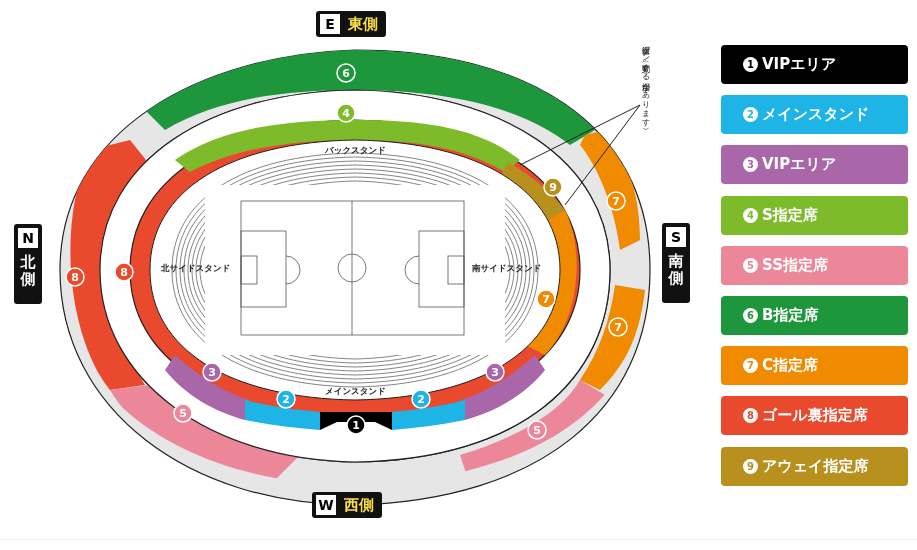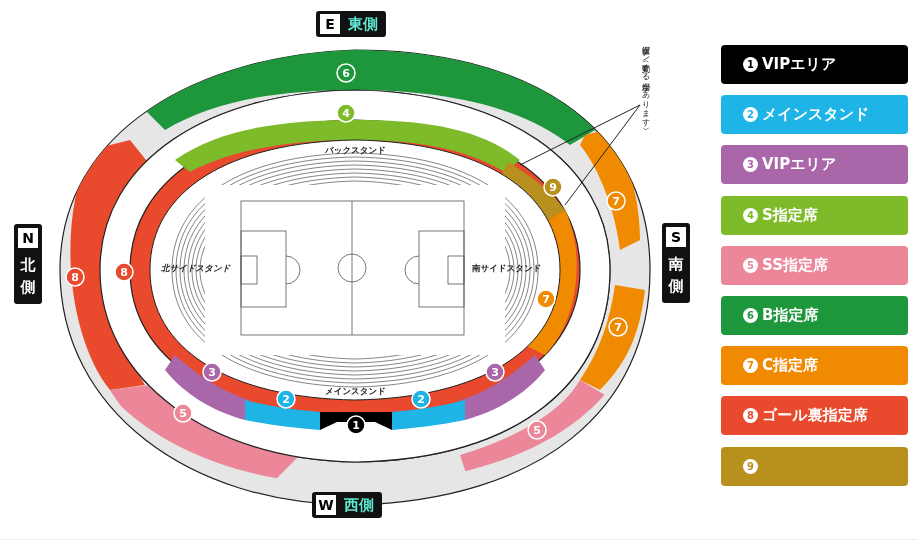--- a/index.html
+++ b/index.html
@@ -3,26 +3,26 @@
 <meta charset="utf-8">
 <style>
   html, body { margin:0; padding:0; background:#ffffff; }
   body { width:917px; height:550px; position:relative; overflow:hidden;
          font-family:"DejaVu Sans","Liberation Sans",sans-serif; }
   .map { position:absolute; left:0; top:0; width:917px; height:550px; }
   .dir-h { position:absolute; height:26px; background:#111; border-radius:3px;
            display:flex; align-items:center; padding:0 8px 0 4px; gap:8px; }
   .dir-h .letter { background:#fff; color:#000; font-weight:bold; font-size:14px;
            width:20px; height:20px; display:flex; align-items:center; justify-content:center; }
-  .dir-h .kanji { color:#5eead4; font-weight:bold; font-size:15px; }
+  .dir-h .kanji { color:#fde047; font-weight:bold; font-size:15px; }
   .dir-v { position:absolute; width:28px; height:80px; background:#111; border-radius:3px;
            display:flex; flex-direction:column; align-items:center; padding-top:4px; box-sizing:border-box; }
   .dir-v .letter { background:#fff; color:#000; font-weight:bold; font-size:14px;
            width:20px; height:20px; display:flex; align-items:center; justify-content:center; margin-bottom:6px; }
-  .dir-v .kanji { color:#fff; font-weight:bold; font-size:15px; line-height:22px; text-align:center; }
+  .dir-v .kanji { color:#fff; font-weight:bold; font-size:15px; line-height:17px; text-align:center; }
   .legend { position:absolute; left:721px; top:45px; width:187px; }
   .legend-item { height:39px; margin-bottom:11.2px; border-radius:4px; display:flex; align-items:center;
                  padding-left:22px; box-sizing:border-box; color:#fff; font-weight:bold; font-size:15px; gap:4px; }
   .legend-num { display:inline-flex; width:15px; height:15px; border-radius:50%; background:#fff;
                 align-items:center; justify-content:center; font-size:10px; font-weight:bold; }
   .buffer-note { position:absolute; left:640px; top:40px; writing-mode:vertical-rl; font-size:8px;
                  color:#222; letter-spacing:0; line-height:10px; height:140px; }
   .stand-label { position:absolute; font-size:8.5px; font-weight:bold; color:#222; white-space:nowrap; }
   .bottom-rule { position:absolute; left:0; top:539px; width:917px; height:1px; background:#eee; }
 </style>
@@ -129,21 +129,21 @@
       <text x="356" y="429" text-anchor="middle" font-size="11" font-weight="bold" fill="#fff" font-family="DejaVu Sans, sans-serif">1</text>
       <circle cx="183" cy="413" r="9" fill="#ec8799" stroke="#fff" stroke-width="1.5"></circle>
       <text x="183" y="417" text-anchor="middle" font-size="11" font-weight="bold" fill="#fff" font-family="DejaVu Sans, sans-serif">5</text>
       <circle cx="537" cy="430" r="9" fill="#ec8799" stroke="#fff" stroke-width="1.5"></circle>
       <text x="537" y="434" text-anchor="middle" font-size="11" font-weight="bold" fill="#fff" font-family="DejaVu Sans, sans-serif">5</text>
     </g>
 </svg>
 
 <div class="stand-label" style="left:325px;top:145px;">バックスタンド</div>
 <div class="stand-label" style="left:325px;top:386px;">メインスタンド</div>
-<div class="stand-label" style="left:161px;top:263px;font-style:italic;">北サイドスタンド</div>
+<div class="stand-label" style="left:161px;top:263px;">北サイドスタンド</div>
 <div class="stand-label" style="left:472px;top:263px;">南サイドスタンド</div>
 
 <div class="buffer-note">緩衝ゾーン（変動する場合があります）</div>
 
 <div class="dir-h" style="left:316px;top:11px;">
   <span class="letter">E</span>
   <span class="kanji">東側</span>
 </div>
 <div class="dir-h" style="left:312px;top:492px;">
   <span class="letter">W</span>
@@ -186,16 +186,17 @@
   <div class="legend-item" style="background:#f08a00;">
       <span class="legend-num" style="color:#f08a00">7</span>
       <span>C指定席</span>
     </div>
   <div class="legend-item" style="background:#e9492c;">
       <span class="legend-num" style="color:#e9492c">8</span>
       <span>ゴール裏指定席</span>
     </div>
   <div class="legend-item" style="background:#b8901e;">
       <span class="legend-num" style="color:#b8901e">9</span>
+      <span>アウェイ指定席</span>
     </div>
 </div>
 
 <div class="bottom-rule"></div>
 
 </body></html>

